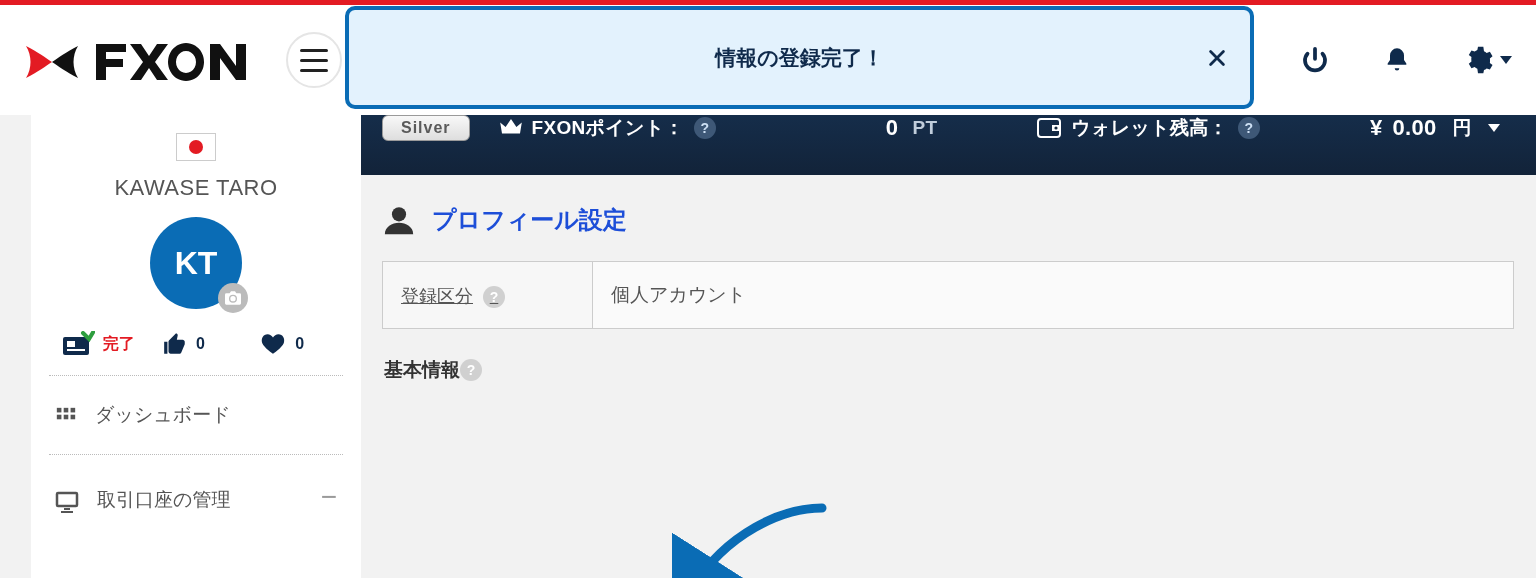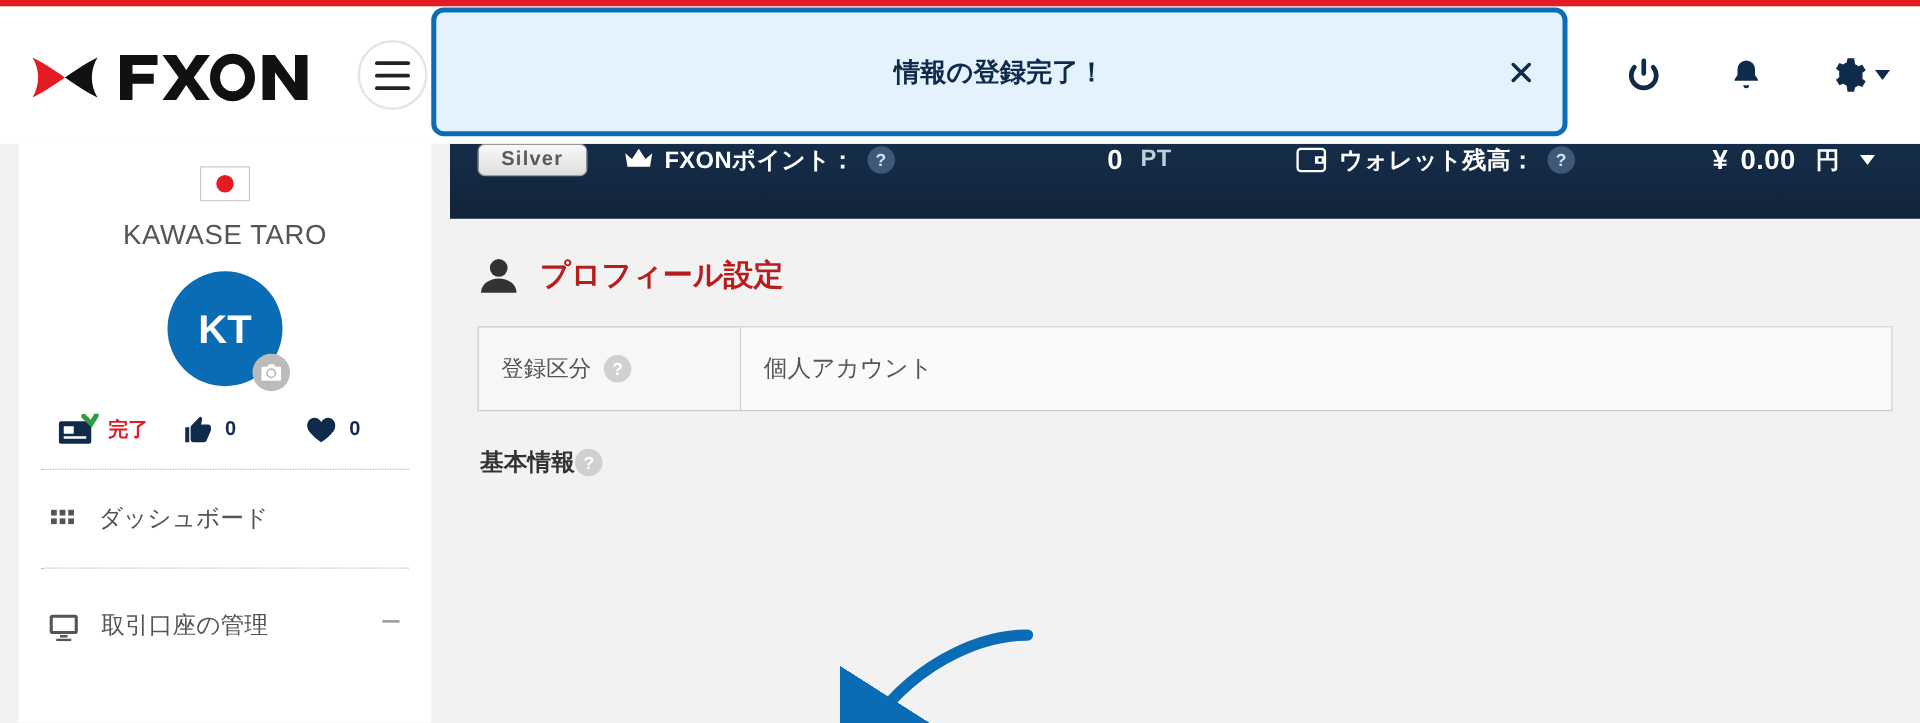--- a/index.html
+++ b/index.html
@@ -28,21 +28,21 @@
   .chev-down{width:0;height:0;border-left:6px solid transparent;border-right:6px solid transparent;border-top:8px solid var(--navy);}
   .icon-btn{width:34px;height:34px;display:flex;align-items:center;justify-content:center;cursor:pointer;}
   .icon-btn svg{display:block;}
   .gear-group{display:flex;align-items:center;gap:6px;cursor:pointer;}
   
   .banner{position:absolute;top:6px;left:345px;width:909px;height:103px;border:4px solid var(--alert-border);border-radius:10px;background:var(--alert-bg);z-index:10;display:flex;align-items:center;justify-content:center;}
   .banner-text{color:var(--navy);font-weight:800;font-size:21px;}
   .banner-close{position:absolute;right:22px;top:50%;transform:translateY(-50%);cursor:pointer;color:var(--navy);}
   .banner-close svg{display:block;}
   
-  .sidebar{position:absolute;top:115px;left:15px;width:330px;bottom:0;background:#fff;z-index:2;}
+  .sidebar{position:absolute;top:115px;left:31px;width:330px;bottom:0;background:#fff;z-index:2;}
   .profile{padding:18px 0 0 0;text-align:center;}
   .flag{display:inline-flex;width:40px;height:28px;border:1px solid #ccc;background:#fff;align-items:center;justify-content:center;}
   .flag .dot{width:14px;height:14px;border-radius:50%;background:var(--red);}
   .username{margin-top:14px;font-size:22px;color:#555;letter-spacing:0.5px;}
   .avatar-wrap{position:relative;display:inline-block;margin-top:16px;}
   .avatar{width:92px;height:92px;border-radius:50%;background:var(--blue);color:#fff;font-size:32px;font-weight:700;display:flex;align-items:center;justify-content:center;}
   .avatar-cam{position:absolute;right:-6px;bottom:-4px;width:30px;height:30px;border-radius:50%;background:#bbb;display:flex;align-items:center;justify-content:center;}
   .avatar-cam svg{display:block;}
   .stats{display:flex;justify-content:space-around;margin-top:22px;padding:0 18px 18px;}
   .stat{display:flex;flex-direction:row;align-items:center;gap:8px;min-width:70px;}
@@ -64,25 +64,25 @@
   .help.light{background:#d0d0d0;color:#fff;}
   .pt-val{font-weight:800;font-size:22px;}
   .pt-label{font-weight:600;color:#c0cddb;margin-left:4px;}
   .wallet-amount{font-weight:800;font-size:22px;}
   .wallet-unit{font-weight:600;margin-left:6px;}
   .chev-down-w{width:0;height:0;border-left:6px solid transparent;border-right:6px solid transparent;border-top:8px solid #fff;margin-left:6px;}
   .flex-spacer{flex:1;}
   
   .page-head{display:flex;align-items:center;gap:16px;padding:28px 22px 16px;}
   .page-head svg{display:block;}
-  .page-head h1{font-size:24px;font-weight:800;color:#b91c1c;}
+  .page-head h1{font-size:24px;font-weight:800;color:#1d4ed8;}
   
   .panel-area{padding:8px 22px 0 22px;}
   .field-row{display:flex;border:1px solid var(--panel-line);background:#f7f7f7;}
-  .field-label{width:210px;padding:20px 18px;display:flex;align-items:center;gap:10px;color:#555;font-size:18px;border-right:1px solid var(--panel-line);}
+  .field-label{width:210px;padding:20px 18px;display:flex;align-items:flex-end;gap:10px;color:#555;font-size:18px;border-right:1px solid var(--panel-line);text-decoration:underline;}
   .field-value{flex:1;padding:20px 18px;color:#555;background:#fafafa;font-size:19px;display:flex;align-items:center;gap:14px;}
   .section-title{display:flex;align-items:center;color:#333;font-size:19px;font-weight:800;margin:28px 0 14px 2px;}
   .check-ok{color:#2e9e3f;font-size:22px;font-weight:900;}
   .nickname-box{border:4px solid var(--alert-border);border-radius:8px;padding:10px 16px;color:#555;font-size:19px;min-width:96px;}
   
   .annotation{position:absolute;left:312px;top:240px;z-index:4;pointer-events:none;}
 </style>
 </head>
 <body>
 

